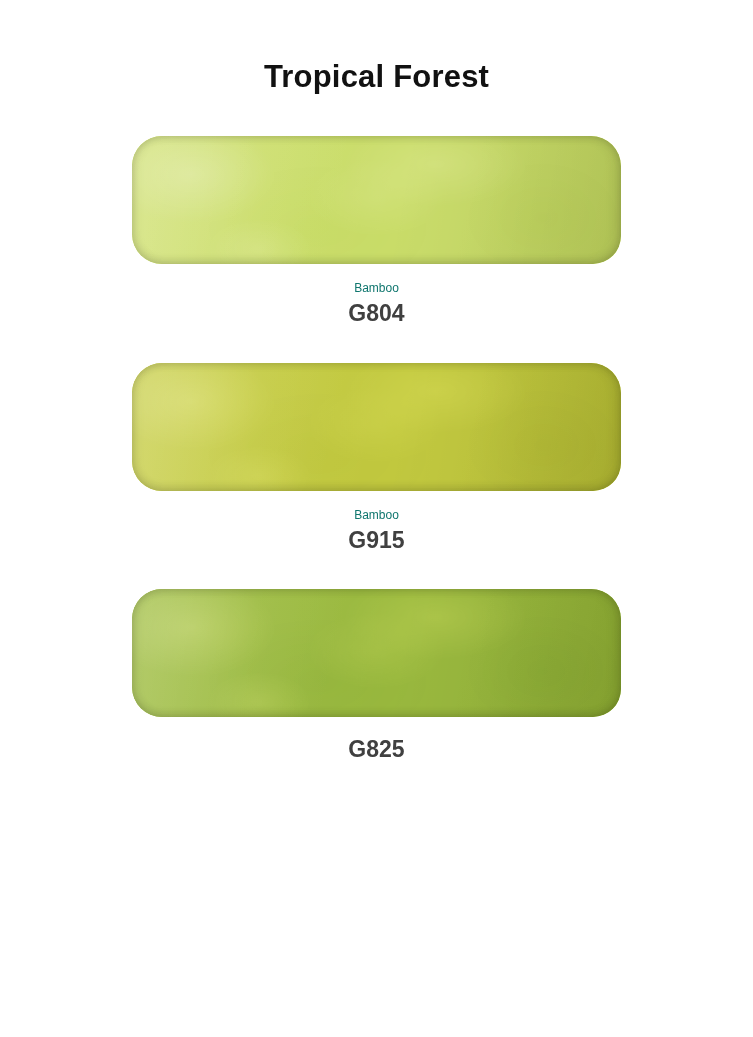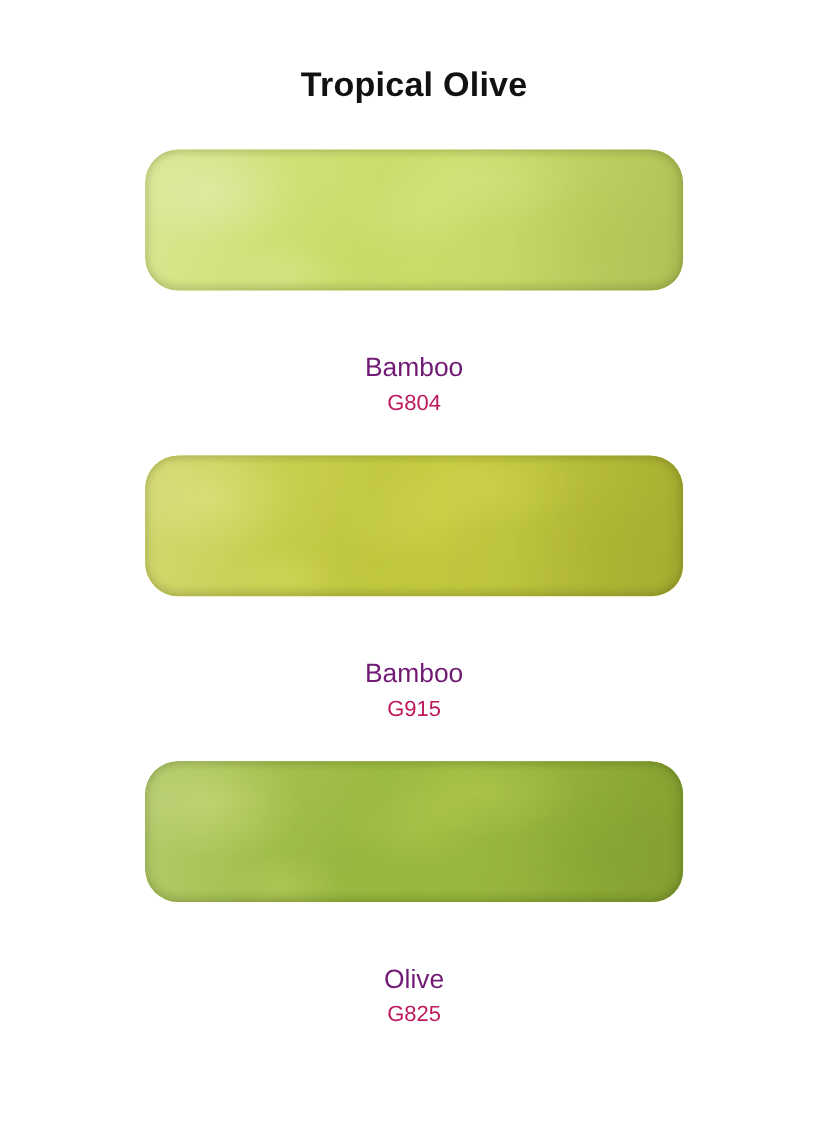--- a/index.html
+++ b/index.html
@@ -109,39 +109,38 @@
       inset -6px 0 12px rgba(0,0,0,0.07);
   }
 
   
   .swatch-caption {
     width: 489px;
     text-align: center;
     padding-top: 16px;
   }
   .swatch-name {
-    font-size: 24px;
+    font-size: 12px;
     font-weight: 400;
-    color: #701a75;
+    color: #0f766e;
     line-height: 1.45;
-    margin-top: 38px;
   }
   .swatch-code {
-    font-size: 20px;
-    font-weight: 400;
-    color: #be185d;
+    font-size: 23px;
+    font-weight: 700;
+    color: #404040;
     line-height: 1.45;
   }
 </style>
 </head>
 <body style="background: rgb(255, 255, 255);">
 
 <div class="page">
 
-  <div class="palette-title">Tropical Olive</div>
+  <div class="palette-title">Tropical Forest</div>
 
   <div class="swatch-list">
 
     <div class="swatch-entry">
       <div class="swatch-chip" style="background-color: rgb(202, 221, 106);">
         <div class="chip-base" style="background: linear-gradient(103deg, rgb(212, 227, 125) 0%, rgb(202, 221, 106) 42%, rgb(202, 221, 106) 68%, rgb(190, 210, 92) 100%);"></div>
         <div class="chip-wash"></div>
         <div class="chip-texture"></div>
         <div class="chip-edge"></div>
       </div>
@@ -165,20 +164,19 @@
     </div>
 
     <div class="swatch-entry">
       <div class="swatch-chip" style="background-color: rgb(154, 185, 62);">
         <div class="chip-base" style="background: linear-gradient(103deg, rgb(166, 194, 79) 0%, rgb(154, 185, 62) 42%, rgb(154, 185, 62) 68%, rgb(143, 174, 51) 100%);"></div>
         <div class="chip-wash"></div>
         <div class="chip-texture"></div>
         <div class="chip-edge"></div>
       </div>
       <div class="swatch-caption">
-        <div class="swatch-name">Olive</div>
         <div class="swatch-code">G825</div>
       </div>
     </div>
 
 
   </div>
 </div>
 
 </body></html>

